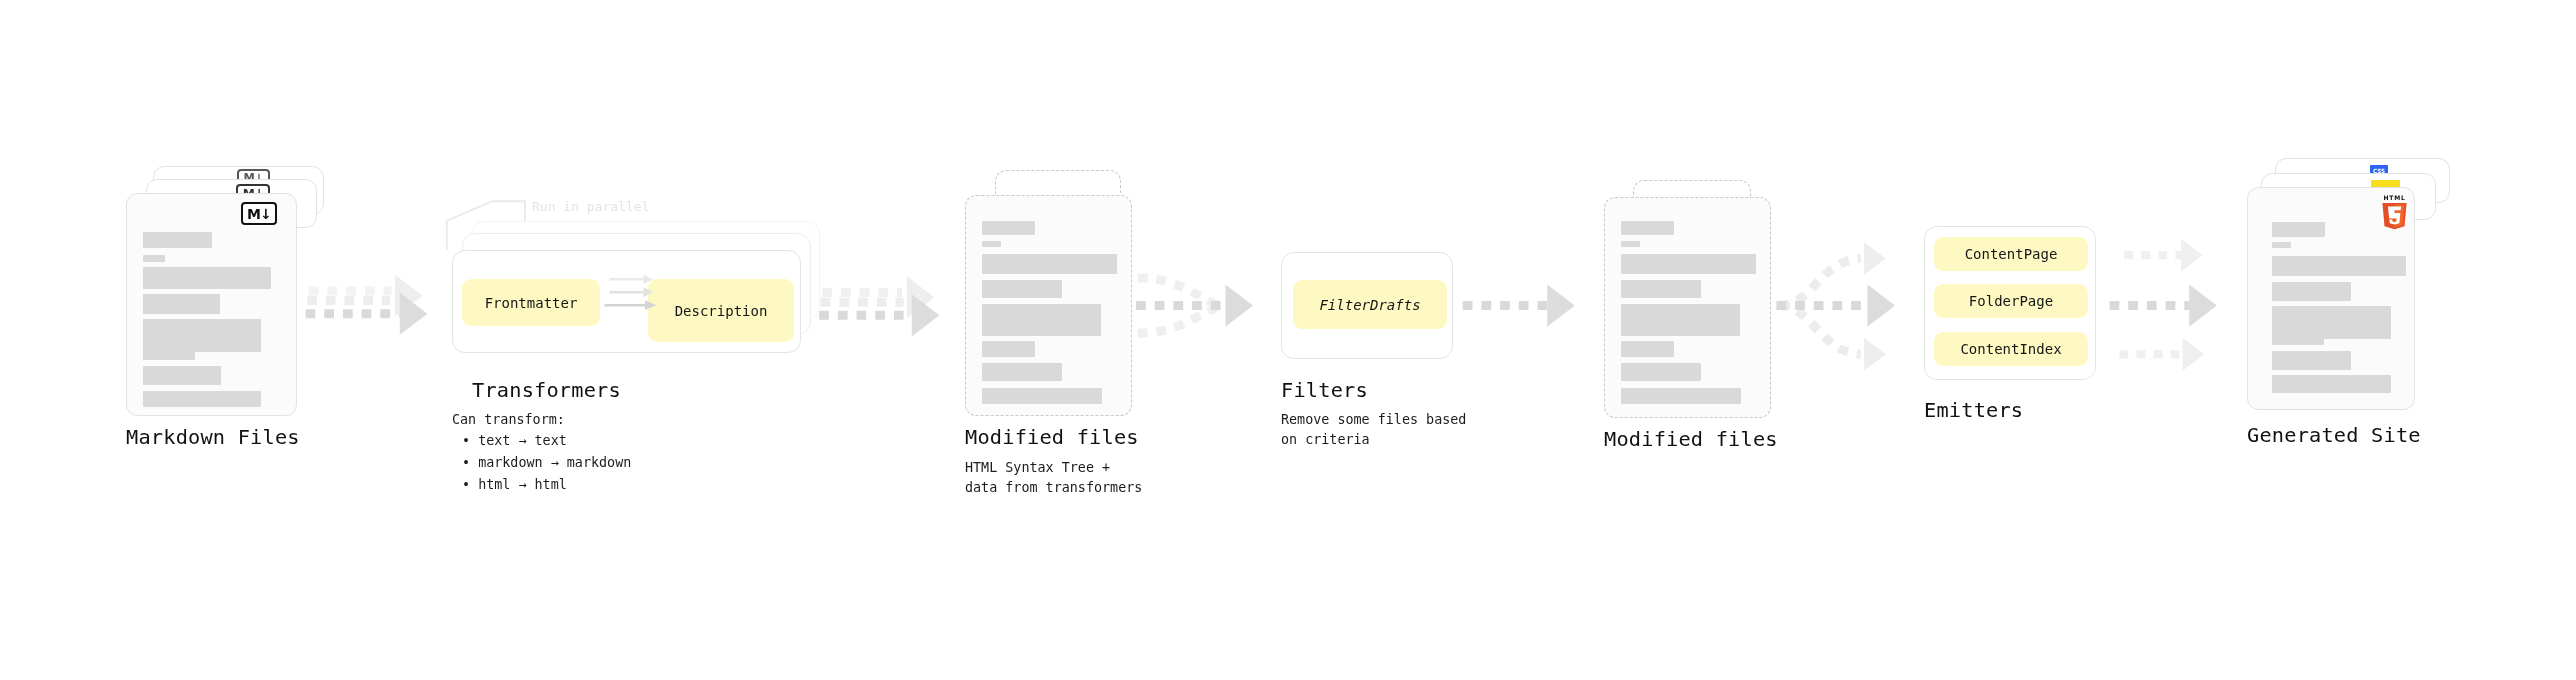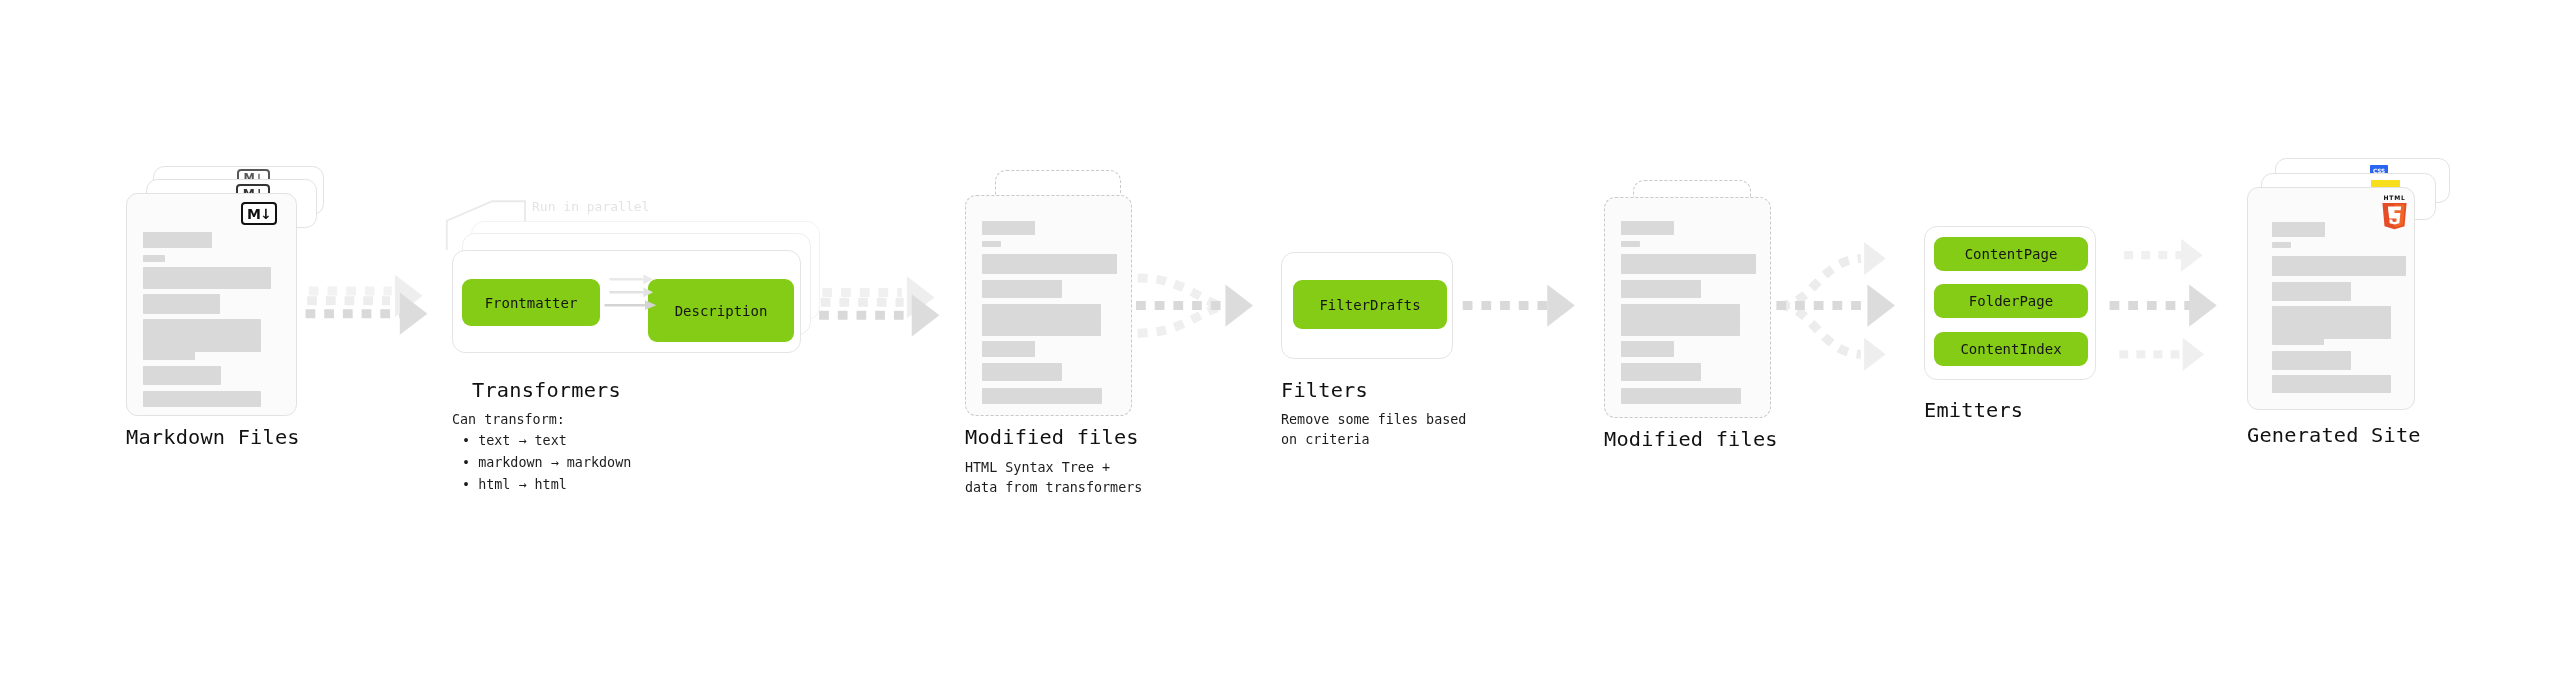--- a/index.html
+++ b/index.html
@@ -19,21 +19,21 @@
   .bar{position:absolute;background:#d9d9d9;border-radius:0.8px;}
 
   
   .title{position:absolute;font-size:20.3px;color:#111;letter-spacing:0.2px;white-space:nowrap;}
   .sub{position:absolute;font-size:13.4px;color:#1c1c1c;line-height:19.5px;white-space:pre;}
 
   
   .nodebox{position:absolute;box-sizing:border-box;border:1.3px solid #e4e4e4;border-radius:13px;background:#fff;}
   .nodebox.f2{border-color:#eeeeee;}
   .nodebox.f3{border-color:#f3f3f3;}
-  .chip{position:absolute;box-sizing:border-box;border-radius:9px;background:#84cc16;
+  .chip{position:absolute;box-sizing:border-box;border-radius:9px;background:#fef9c3;
         display:flex;align-items:center;justify-content:center;
         font-size:14px;color:#161616;white-space:nowrap;}
   .chip.f2{background:#e4e4e4;color:transparent;}
   .chip.f3{background:#efefef;color:transparent;}
 
   .parallel-lbl{position:absolute;font-size:13px;color:#e4e4e4;white-space:nowrap;}
 
   
   .mdbadge{position:absolute;box-sizing:border-box;background:#fff;border:2.4px solid #111;
            border-radius:4.1px;display:flex;align-items:center;justify-content:center;
@@ -173,21 +173,21 @@
   <div class="bar" style="left:982px;top:304px;width:119px;height:32px;"></div>
   <div class="bar" style="left:982px;top:341px;width:53px;height:16.3px;"></div>
   <div class="bar" style="left:982px;top:363px;width:80px;height:18px;"></div>
   <div class="bar" style="left:982px;top:388px;width:120px;height:16.3px;"></div>
 </div>
 <div class="title" style="left:965px;top:425px;">Modified files</div>
 <div class="sub" style="left:965px;top:458px;">HTML Syntax Tree +
 data from transformers</div>
 
 <div class="nodebox" style="left:1281px;top:252px;width:172px;height:107px;"></div>
-<div class="chip" style="left:1293px;top:280px;width:154px;height:49px;">FilterDrafts</div>
+<div class="chip" style="left:1293px;top:280px;width:154px;height:49px;font-style:italic;">FilterDrafts</div>
 <div class="title" style="left:1281px;top:378px;">Filters</div>
 <div class="sub" style="left:1281px;top:410px;">Remove some files based
 on criteria</div>
 
 <div class="cardstack">
   <div class="card ghostdash" style="left:1633px;top:180px;width:118px;height:45px;"></div>
   <div class="card dashed" style="left:1604px;top:197px;width:167px;height:221px;"></div>
 
   <div class="bar" style="left:1621px;top:221px;width:53px;height:14px;"></div>
   <div class="bar" style="left:1621px;top:241px;width:18.7px;height:5.7px;"></div>

